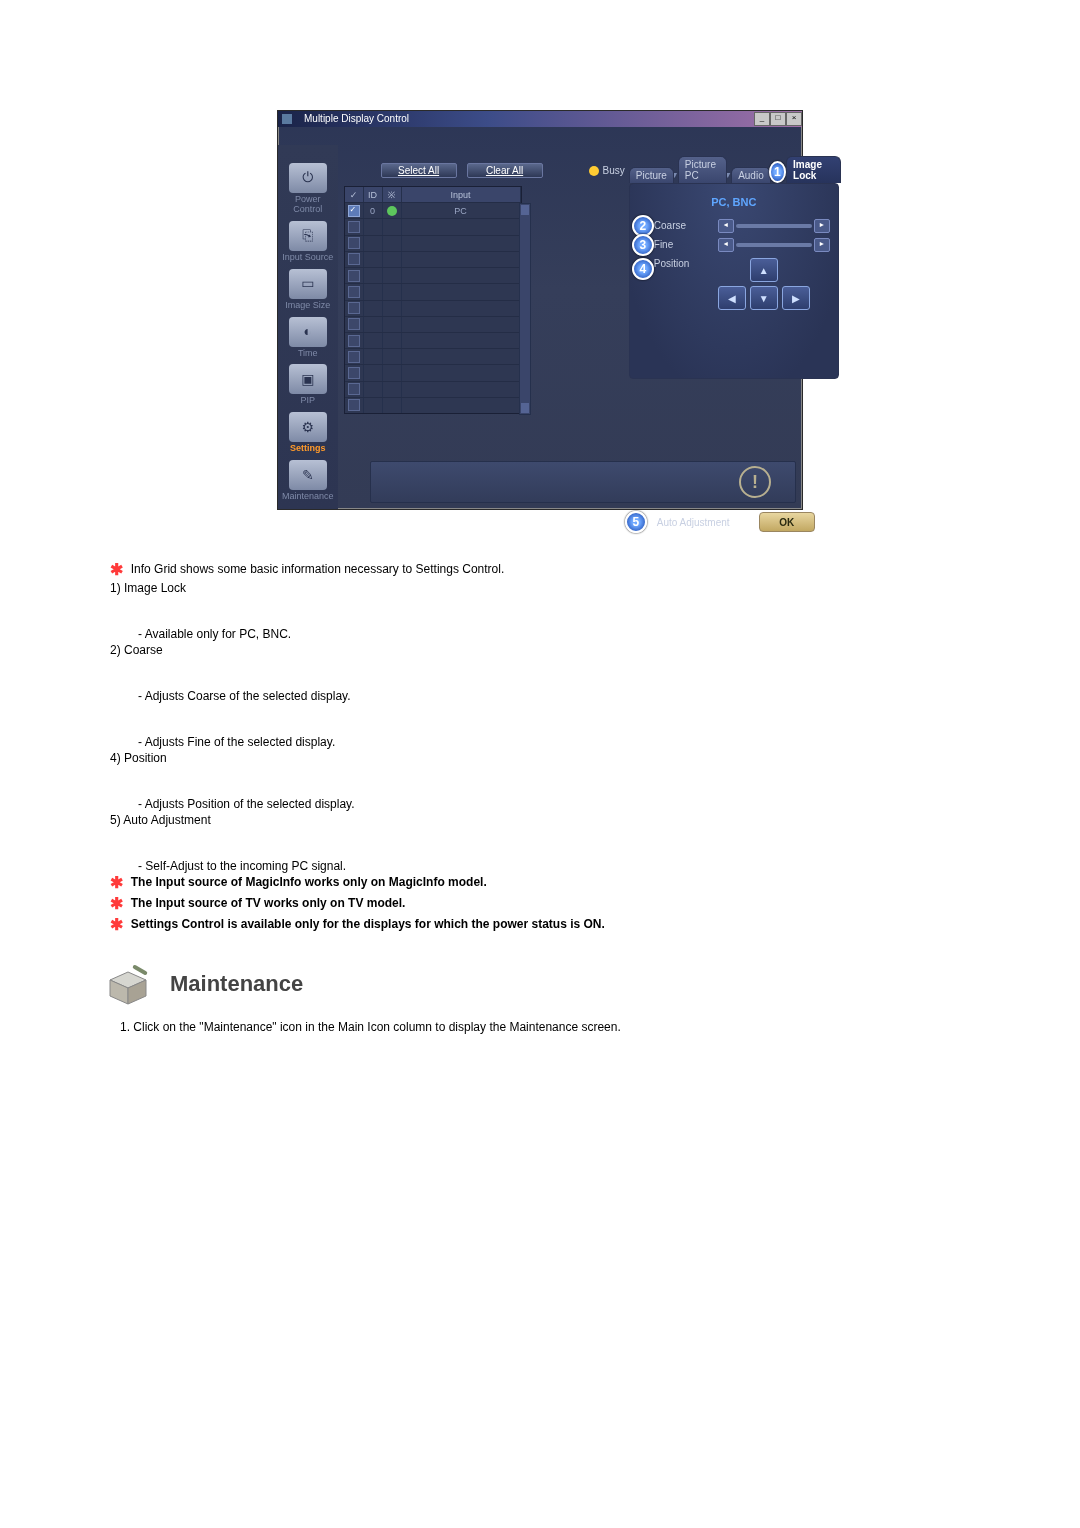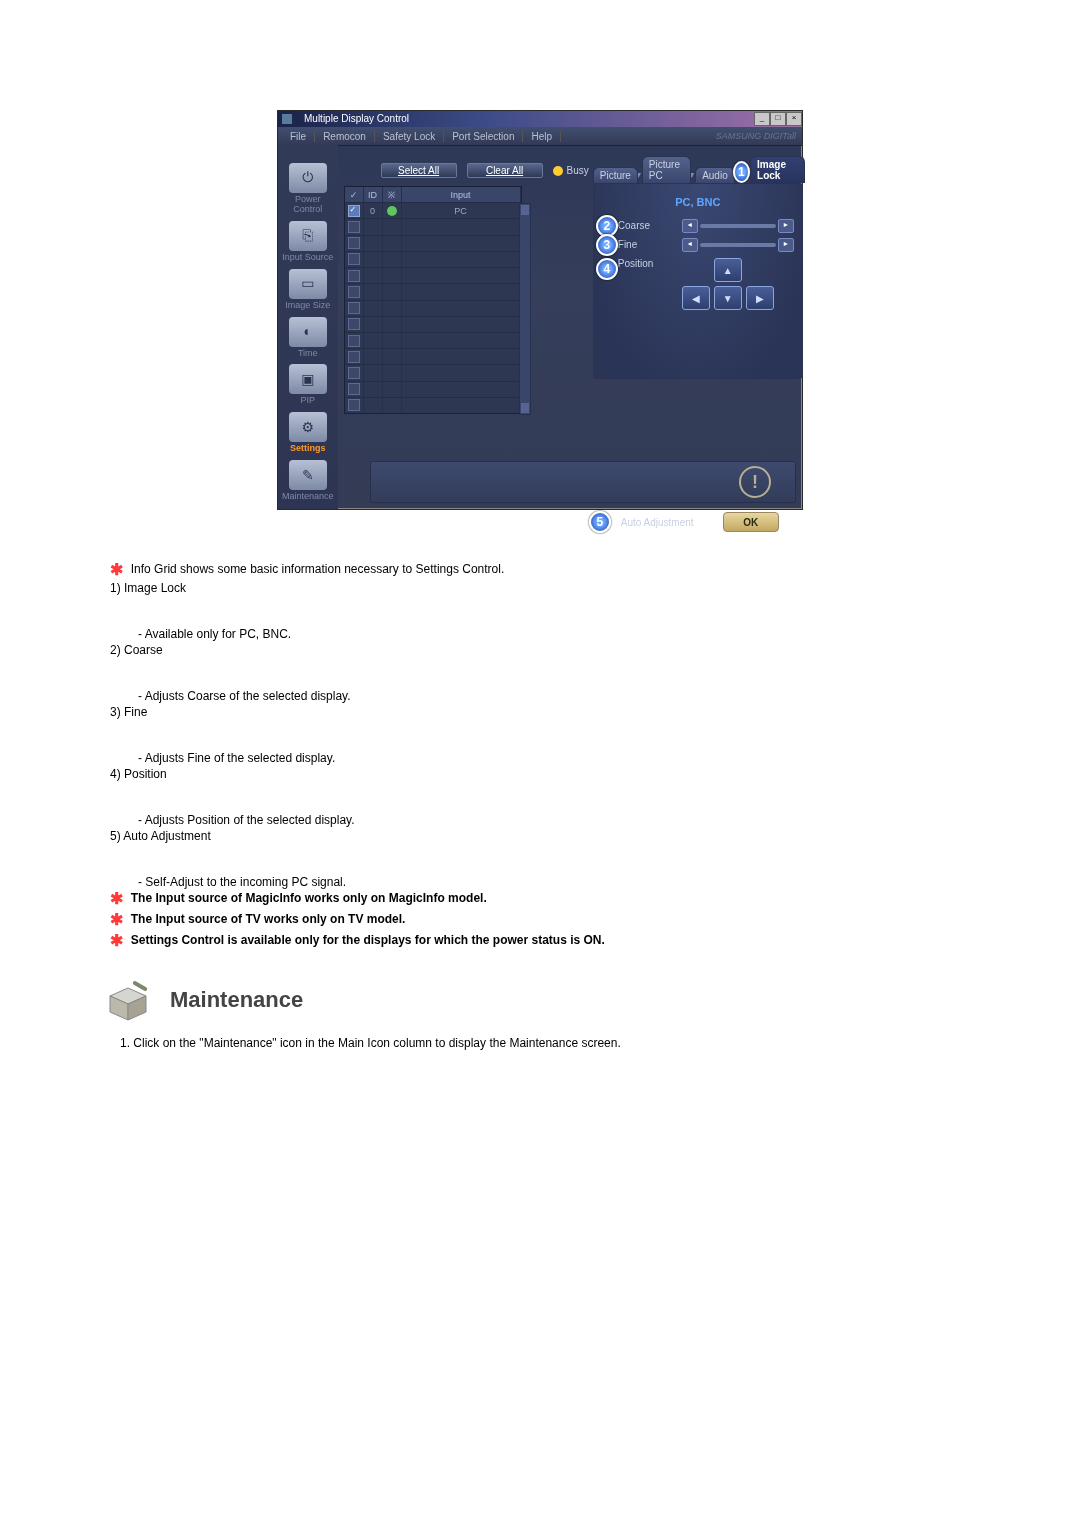--- a/index.html
+++ b/index.html
@@ -99,21 +99,21 @@
   }
   .sel-btn {
     font-size:10px; color:#fff;
     background: linear-gradient(180deg,#5a688c,#2e3856);
     border:1px solid #6a76a0;
     border-radius:2px;
     padding:1px 6px;
     min-width:62px; text-align:center;
     text-decoration:underline;
   }
-  .busy { display:flex; align-items:center; gap:4px; font-size:10px; color:#c8d0e2;}
+  .busy { display:flex; align-items:center; gap:4px; font-size:10px; color:#c8d0e2;margin-left:36px;}
   .busy-dot { width:10px; height:10px; border-radius:50%; background:#ffcc33; display:inline-block;}
 
   
   .info-grid {
     display:flex; flex-direction:column;
     border:1px solid #1a2036;
     width: 176px;
     height: 226px;
     background:#2e3752;
     position:relative;
@@ -260,30 +260,20 @@
         <span class="tb-icon"></span>
         <span>Multiple Display Control</span>
       </div>
       <div class="titlebar-btns">
         <div class="tb-btn">_</div>
         <div class="tb-btn">□</div>
         <div class="tb-btn">×</div>
       </div>
     </div>
 
-    <div class="menubar">
-      <div class="menu-items">
-        <span>File</span>
-        <span>Remocon</span>
-        <span>Safety Lock</span>
-        <span>Port Selection</span>
-        <span>Help</span>
-      </div>
-      <div class="brand">SAMSUNG DIGITall</div>
-    </div>
 
     <div class="workspace">
 
       <div class="sidebar">
         <div class="side-item">
           <div class="side-icon">⏻</div>
           <span class="side-cap">Power Control</span>
         </div>
         <div class="side-item">
           <div class="side-icon">⎘</div>
@@ -518,21 +508,20 @@
     <span class="star">✱</span>
     <span>Info Grid shows some basic information necessary to Settings Control.</span>
   </p>
 
   <p class="num-item">1)  Image Lock</p>
   <p class="num-item sub">- Available only for PC, BNC.</p>
 
   <p class="num-item">2)  Coarse</p>
   <p class="num-item sub">- Adjusts Coarse of the selected display.</p>
 
-  <p class="num-item">3)  Fine</p>
   <p class="num-item sub">- Adjusts Fine of the selected display.</p>
 
   <p class="num-item">4)  Position</p>
   <p class="num-item sub">- Adjusts Position of the selected display.</p>
 
   <p class="num-item">5)  Auto Adjustment</p>
   <p class="num-item sub">- Self-Adjust to the incoming PC signal.</p>
 
   <p class="info-line bold-note">
     <span class="star">✱</span>

